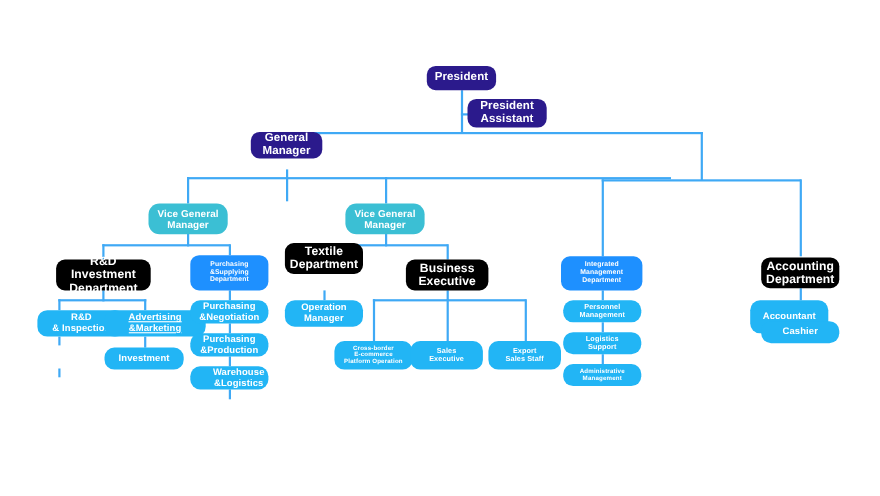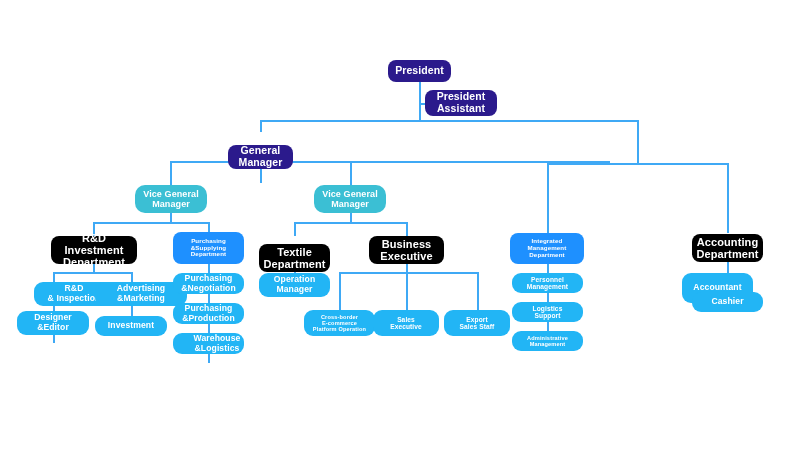--- a/index.html
+++ b/index.html
@@ -112,57 +112,55 @@
   <div class="line v" style="left:547px; top:322px; height:9px;"></div>
 
   <div class="line v" style="left:727px; top:262px; height:11px;"></div>
   <div class="line v" style="left:727px; top:293px; height:11px;"></div>
 
   <div class="node t-exec" style="left:388px; top:60px; width:63px; height:22px;">President</div>
 
   <div class="node t-exec" style="left:425px; top:90px; width:72px; height:26px;">President
 Assistant</div>
 
-  <div class="node t-exec" style="left:228px; top:145px; width:65px; height:24px;">General
+  <div class="node t-exec" style="left:228px; top:120px; width:65px; height:24px;">General
 Manager</div>
 
   <div class="node t-vice" style="left:135px; top:185px; width:72px; height:28px;">Vice General
 Manager</div>
 
   <div class="node t-vice" style="left:314px; top:185px; width:72px; height:28px;">Vice General
 Manager</div>
 
   <div class="node t-dept" style="left:51px; top:236px; width:86px; height:28px;">R&amp;D Investment
 Department</div>
 
   <div class="node t-dept-sm" style="left:173px; top:232px; width:71px; height:32px;">Purchasing
 &amp;Supplying
 Department</div>
 
-  <div class="node t-dept" style="left:259px; top:244px; width:71px; height:28px;">Textile
+  <div class="node t-dept" style="left:259px; top:221px; width:71px; height:28px;">Textile
 Department</div>
 
   <div class="node t-dept" style="left:369px; top:236px; width:75px; height:28px;">Business
 Executive</div>
 
   <div class="node t-dept-sm" style="left:510px; top:233px; width:74px; height:31px;">Integrated
 Management
 Department</div>
 
   <div class="node t-dept" style="left:692px; top:234px; width:71px; height:28px;">Accounting
 Department</div>
 
   <div class="node t-leaf" style="left:17px; top:282px; width:80px; height:24px;margin-left:17px;">R&amp;D
 &amp; Inspection</div>
 
-  <div class="node t-leaf" style="left:17px; top:311px; width:72px; height:24px;">Designer
-&amp;Editor</div>
 
 
-  <div class="node t-leaf" style="left:95px; top:282px; width:92px; height:24px;">Advertising
+  <div class="node t-leaf" style="left:95px; top:282px; width:92px; height:24px;text-decoration:underline;">Advertising
 &amp;Marketing</div>
 
   <div class="node t-leaf" style="left:95px; top:316px; width:72px; height:20px;">Investment</div>
 
   <div class="node t-leaf" style="left:173px; top:273px; width:71px; height:21px;">Purchasing
 &amp;Negotiation</div>
 
   <div class="node t-leaf" style="left:173px; top:303px; width:71px; height:21px;">Purchasing
 &amp;Production</div>
 

